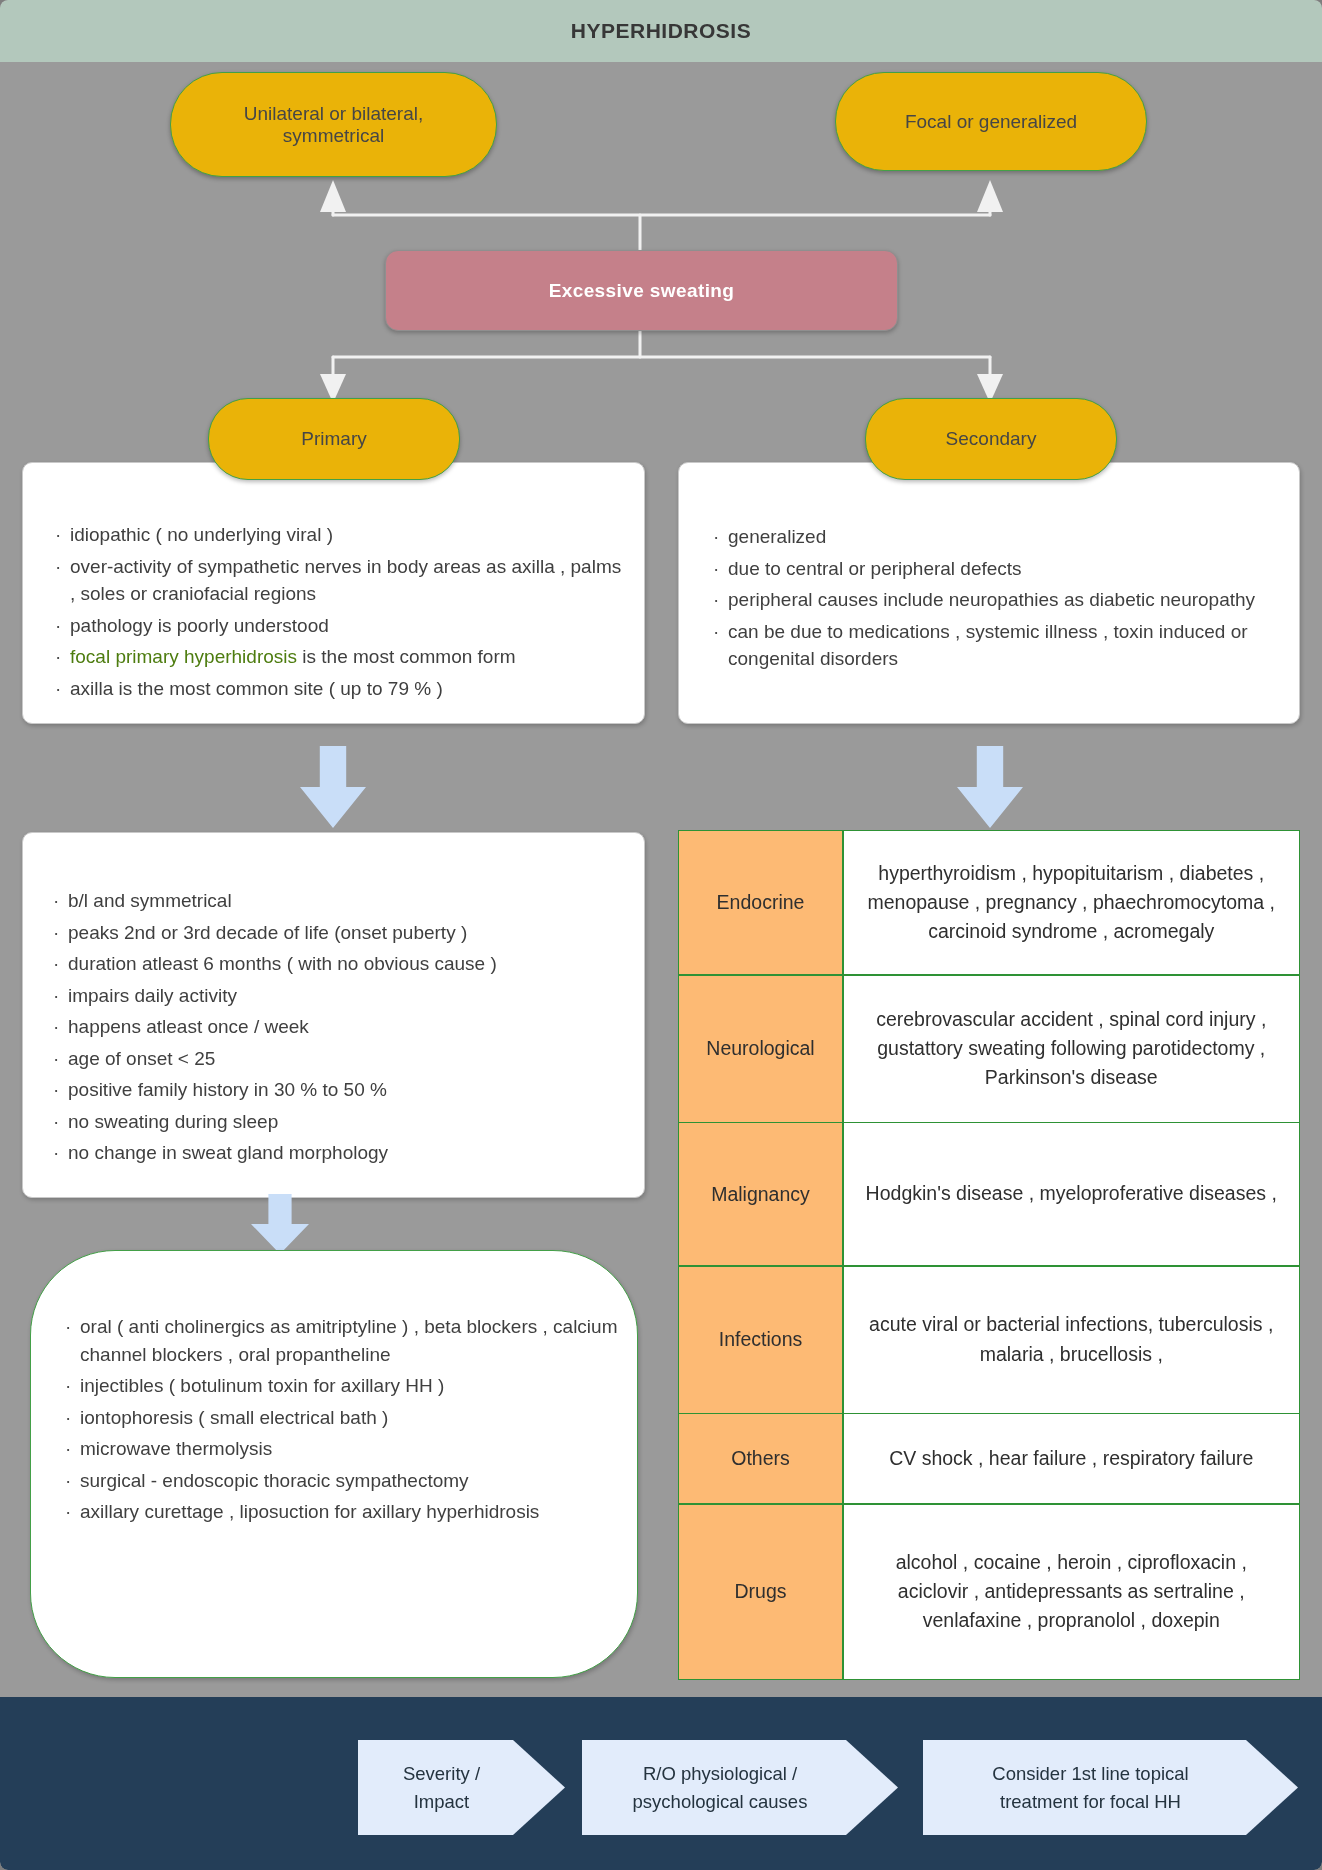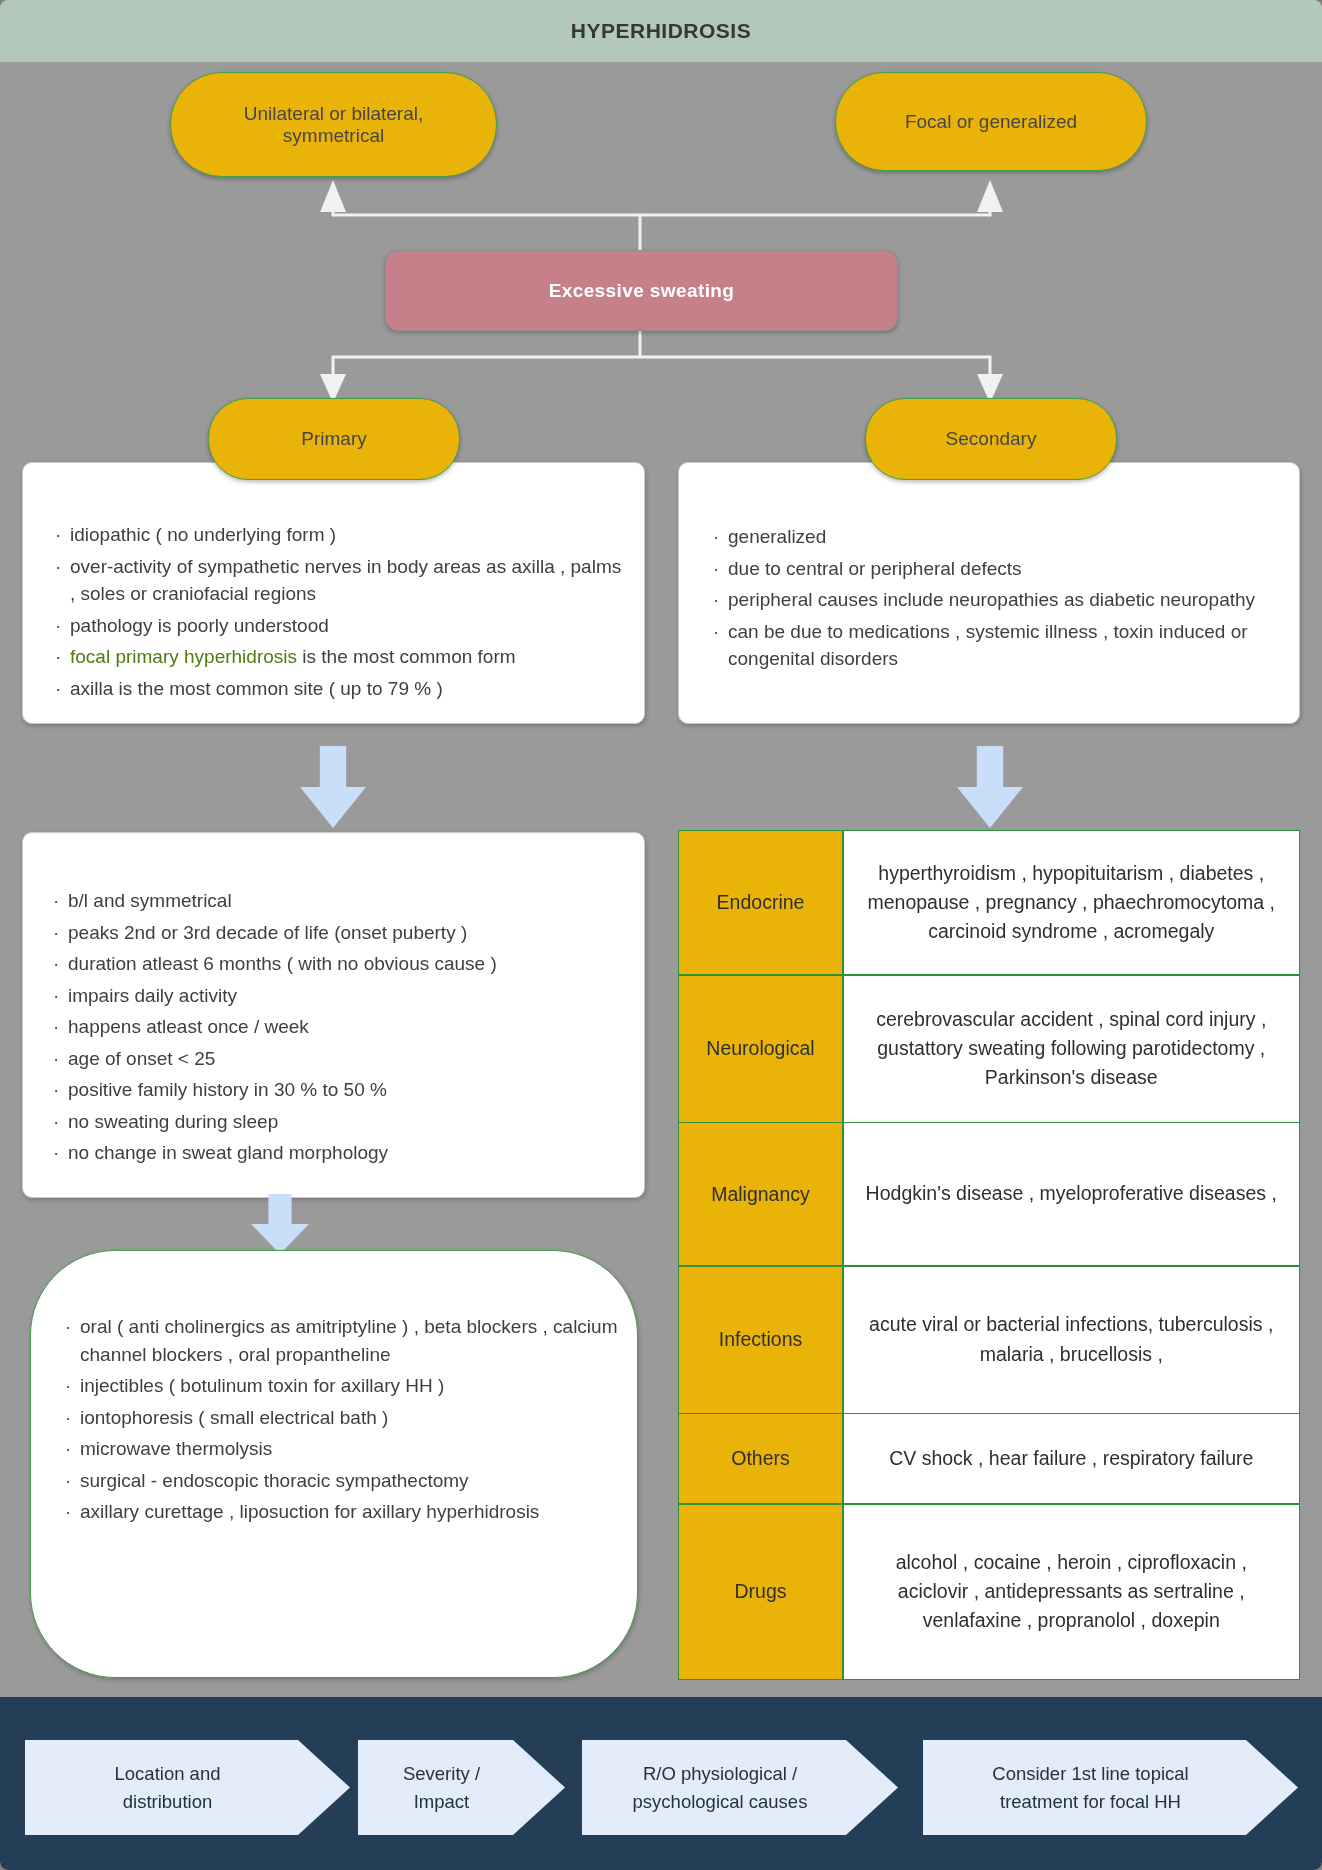--- a/index.html
+++ b/index.html
@@ -60,21 +60,21 @@
     clip-path:polygon(30% 0, 70% 0, 70% 50%, 100% 50%, 50% 100%, 0 50%, 30% 50%);
   }
 
   .causes-table {
     position:absolute; left:678px; top:830px; width:622px; height:850px; z-index:2;
     display:grid; grid-template-columns:163px 1fr;
     grid-template-rows:143px 146px 142px 146px 89px auto;
     gap:1.5px; background:#2e9235; border:1.5px solid #2e9235; box-sizing:border-box;
   }
   .causes-table .cat {
-    background:#eab308; display:flex; align-items:center; justify-content:center;
+    background:#fdba74; display:flex; align-items:center; justify-content:center;
     font-size:19.5px; color:#2f2f2f;
   }
   .causes-table .causes {
     background:#ffffff; display:flex; align-items:center; justify-content:center;
     text-align:center; padding:8px 20px; font-size:19.5px; line-height:1.5; color:#2f2f2f;
   }
 
   .footer { position:absolute; left:0; top:1697px; width:1322px; height:173px; background:#243e58; border-radius:0 0 8px 8px; }
   .chev {
     position:absolute; top:1740px; height:95px; z-index:4; background:#e2ecfb; color:#24333f;
@@ -121,21 +121,21 @@
   <div class="node" style="left:835px; top:72px; width:310px; height:97px; border-radius:49px;">Focal or generalized</div>
 
   <div class="root-node">Excessive sweating</div>
 
   <div class="node" style="left:208px; top:398px; width:250px; height:80px; border-radius:40px;">Primary</div>
 
   <div class="node" style="left:865px; top:398px; width:250px; height:80px; border-radius:40px;">Secondary</div>
 
   <div class="box box-primary-features">
     <ul class="bullets">
-        <li>idiopathic ( no underlying form )</li>
+        <li>idiopathic ( no underlying viral )</li>
         <li>over-activity of sympathetic nerves in body areas as axilla , palms , soles or craniofacial regions</li>
         <li>pathology is poorly understood</li>
         <li><span class="red">focal primary hyperhidrosis</span> is the most common form</li>
         <li>axilla is the most common site ( up to 79 % )</li>
       </ul>
   </div>
 
   <div class="box box-secondary-features">
     <ul class="bullets">
         <li>generalized</li>
@@ -184,22 +184,20 @@
     <div class="causes">Hodgkin's disease , myeloproferative diseases ,</div>
     <div class="cat">Infections</div>
     <div class="causes">acute viral or bacterial infections, tuberculosis , malaria , brucellosis ,</div>
     <div class="cat">Others</div>
     <div class="causes">CV shock , hear failure , respiratory failure</div>
     <div class="cat">Drugs</div>
     <div class="causes">alcohol , cocaine , heroin , ciprofloxacin , aciclovir , antidepressants as sertraline ,  venlafaxine , propranolol , doxepin</div>
   </div>
 
   <div class="footer"></div>
-  <div class="chev chev-1 pre">Location and
-distribution</div>
   <div class="chev chev-2 pre">Severity /
 Impact</div>
   <div class="chev chev-3 pre">R/O physiological /
 psychological causes</div>
   <div class="chev chev-4 pre">Consider 1st line topical
 treatment for focal HH</div>
 
 </div>
 
 </body></html>

